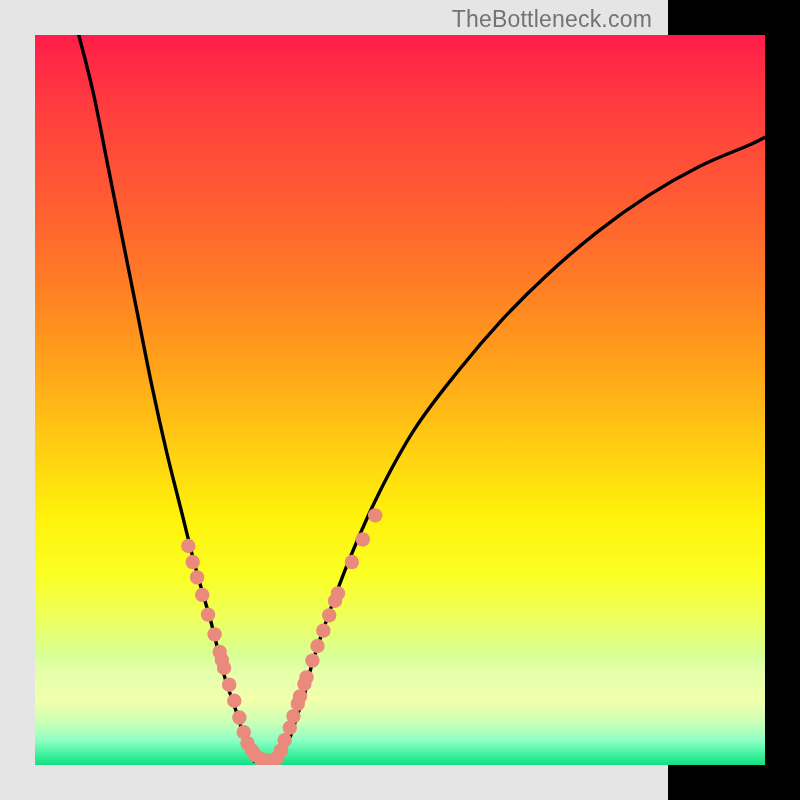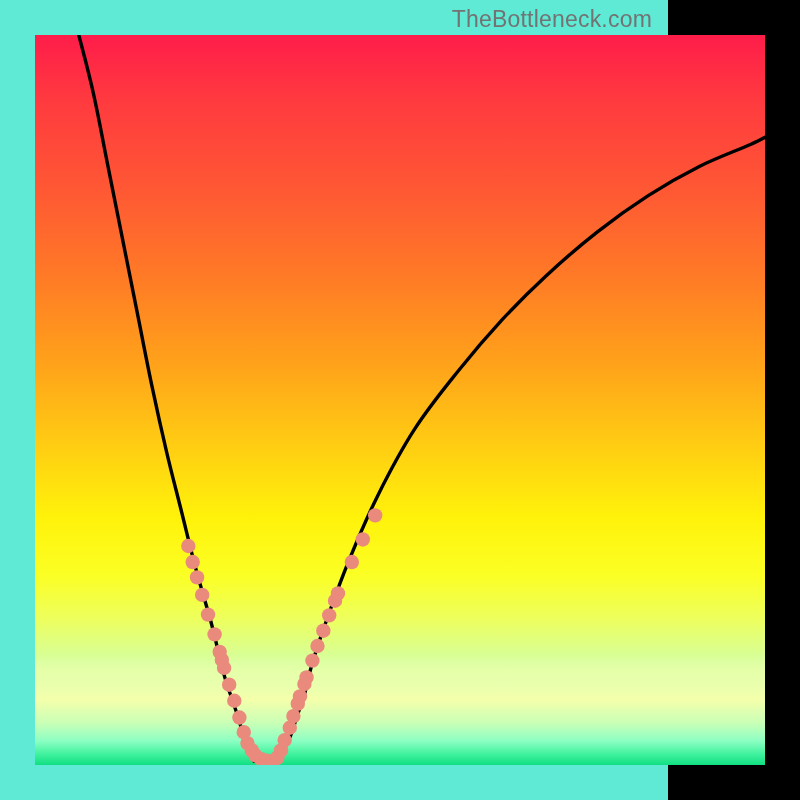--- a/index.html
+++ b/index.html
@@ -10,21 +10,21 @@
     overflow: hidden;
     background: #000;
     font-family: Arial, Helvetica, sans-serif;
   }
   .frame {
     position: absolute;
     top: 0;
     left: 0;
     width: 668px;
     height: 800px;
-    background: #5eead4;
+    background: #e5e5e5;
   }
   .plot-area {
     position: absolute;
     top: 35px;
     left: 35px;
     width: 730px;
     height: 730px;
   }
   .gradient-bg {
     position: absolute;

